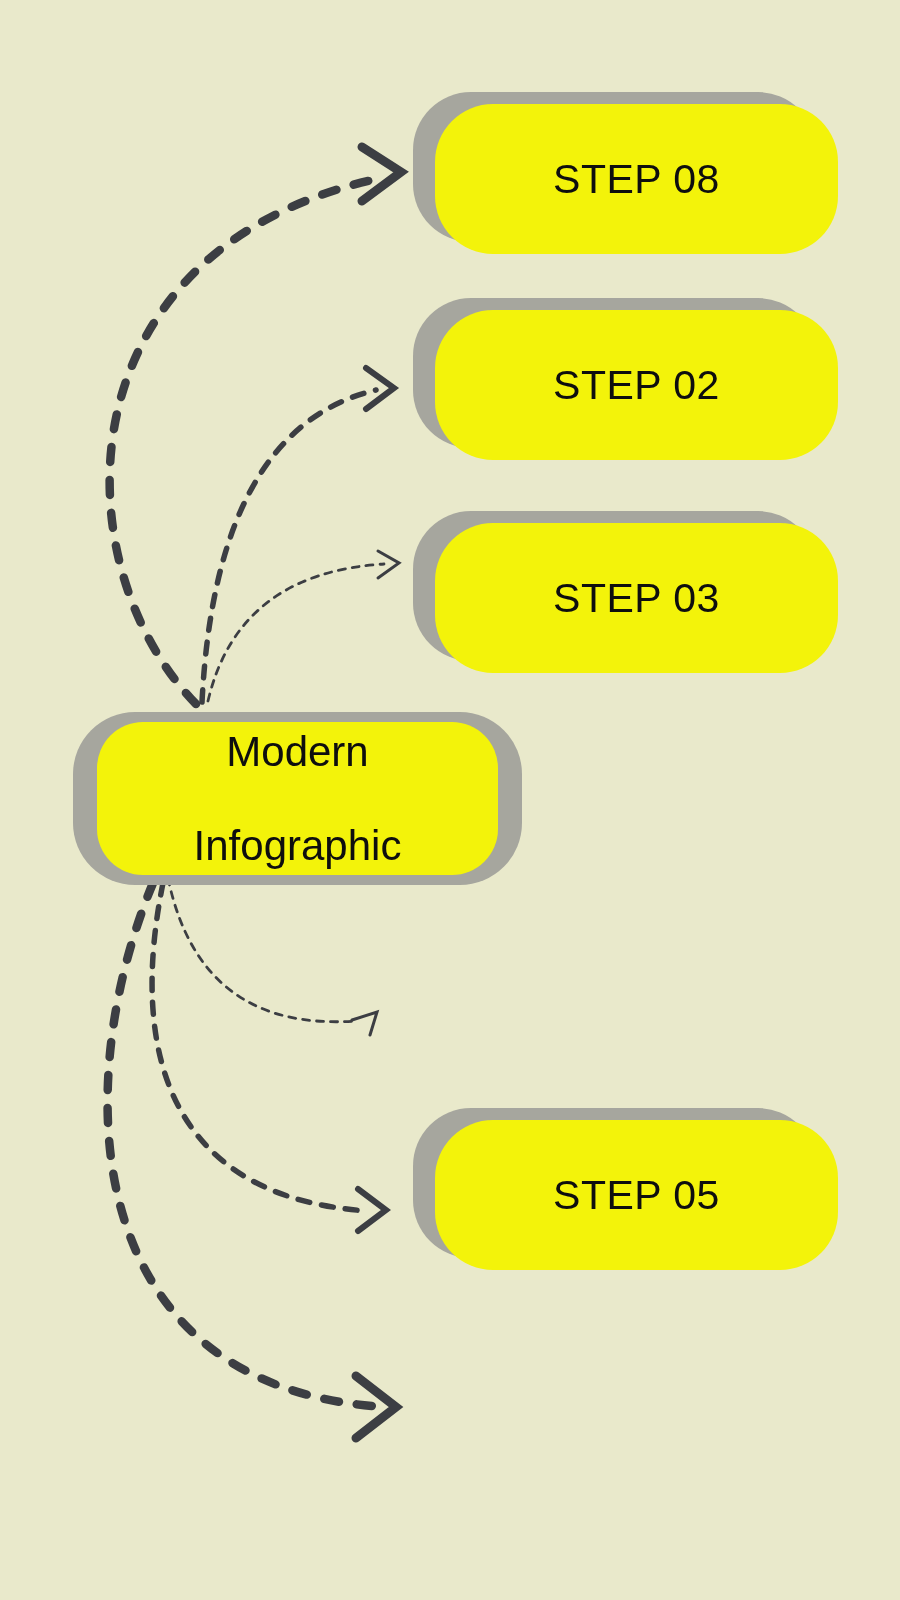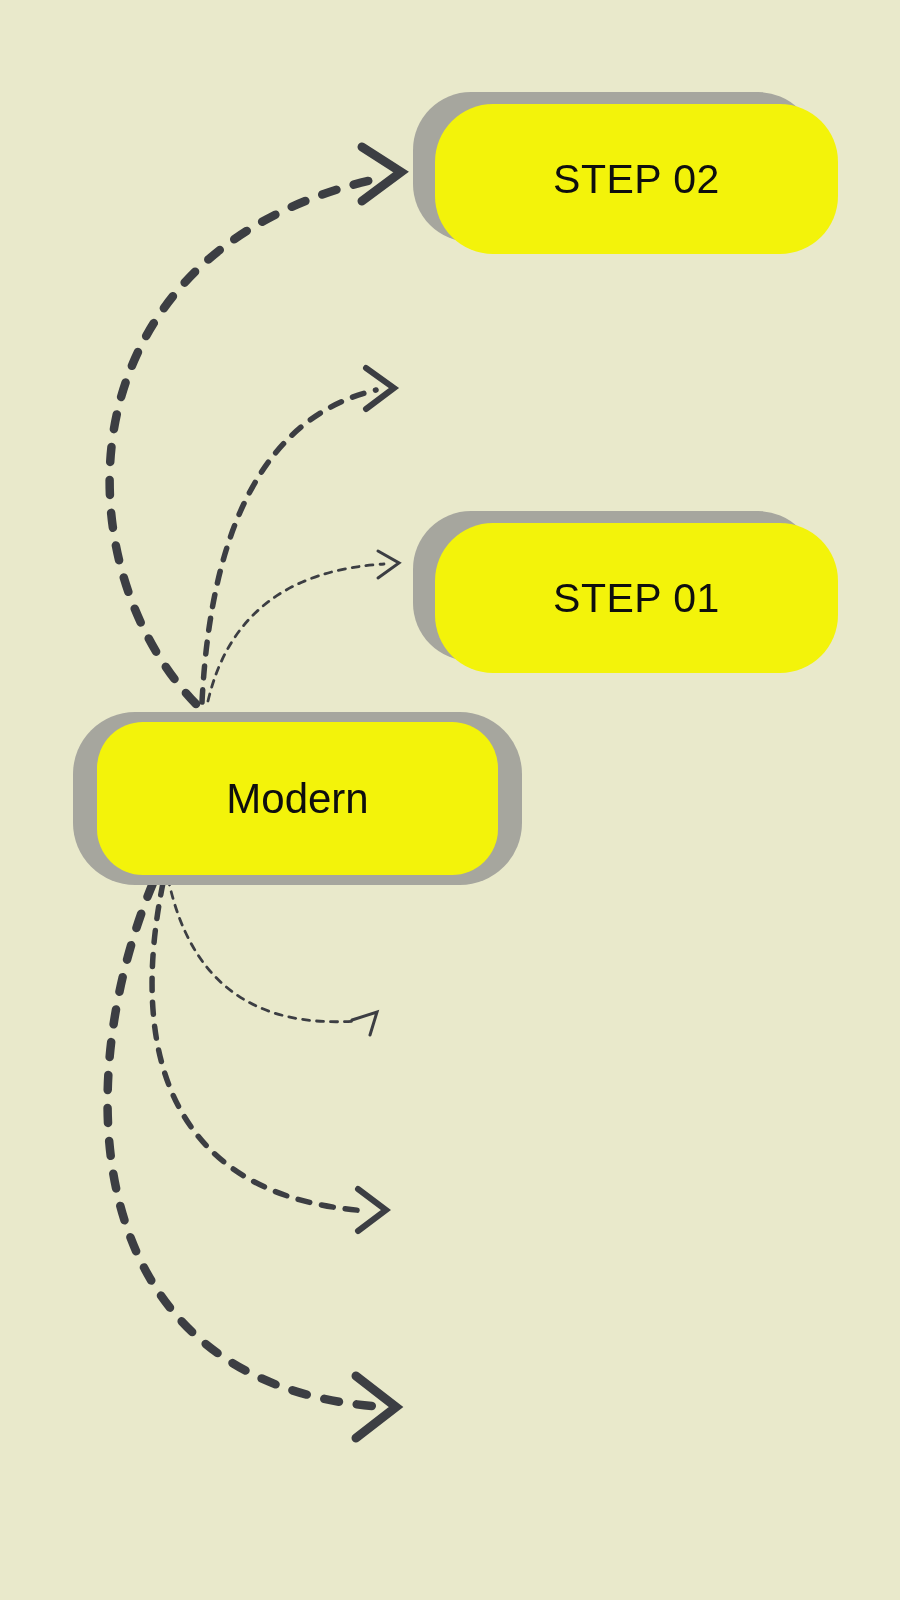--- a/index.html
+++ b/index.html
@@ -111,25 +111,32 @@
       <path class="curve w-med" d="M 163 883 C 128 1056, 172 1198, 368 1211"></path>
       <path class="head w-med" d="M 358 1189 L 386 1210 L 358 1231"></path>
     </g>
     <g>
       <path class="curve w-thick" d="M 153 883 C 68 1088, 82 1380, 372 1406"></path>
       <path class="head w-thick" d="M 356 1376 L 396 1407 L 356 1438"></path>
     </g>
   </svg>
 
   <div class="step" style="top:104px">
+    <span class="step-label">STEP 08</span>
+  </div>
+  <div class="step" style="top:310px">
     <span class="step-label">STEP 02</span>
   </div>
   <div class="step" style="top:523px">
-    <span class="step-label">STEP 01</span>
+    <span class="step-label">STEP 03</span>
+  </div>
+  <div class="step" style="top:1120px">
+    <span class="step-label">STEP 05</span>
   </div>
 
   <div class="center-outer">
     <div class="center-inner">
       <div class="center-title-line">Modern</div>
+      <div class="center-title-line">Infographic</div>
     </div>
   </div>
 
 </div>
 
 </body></html>

